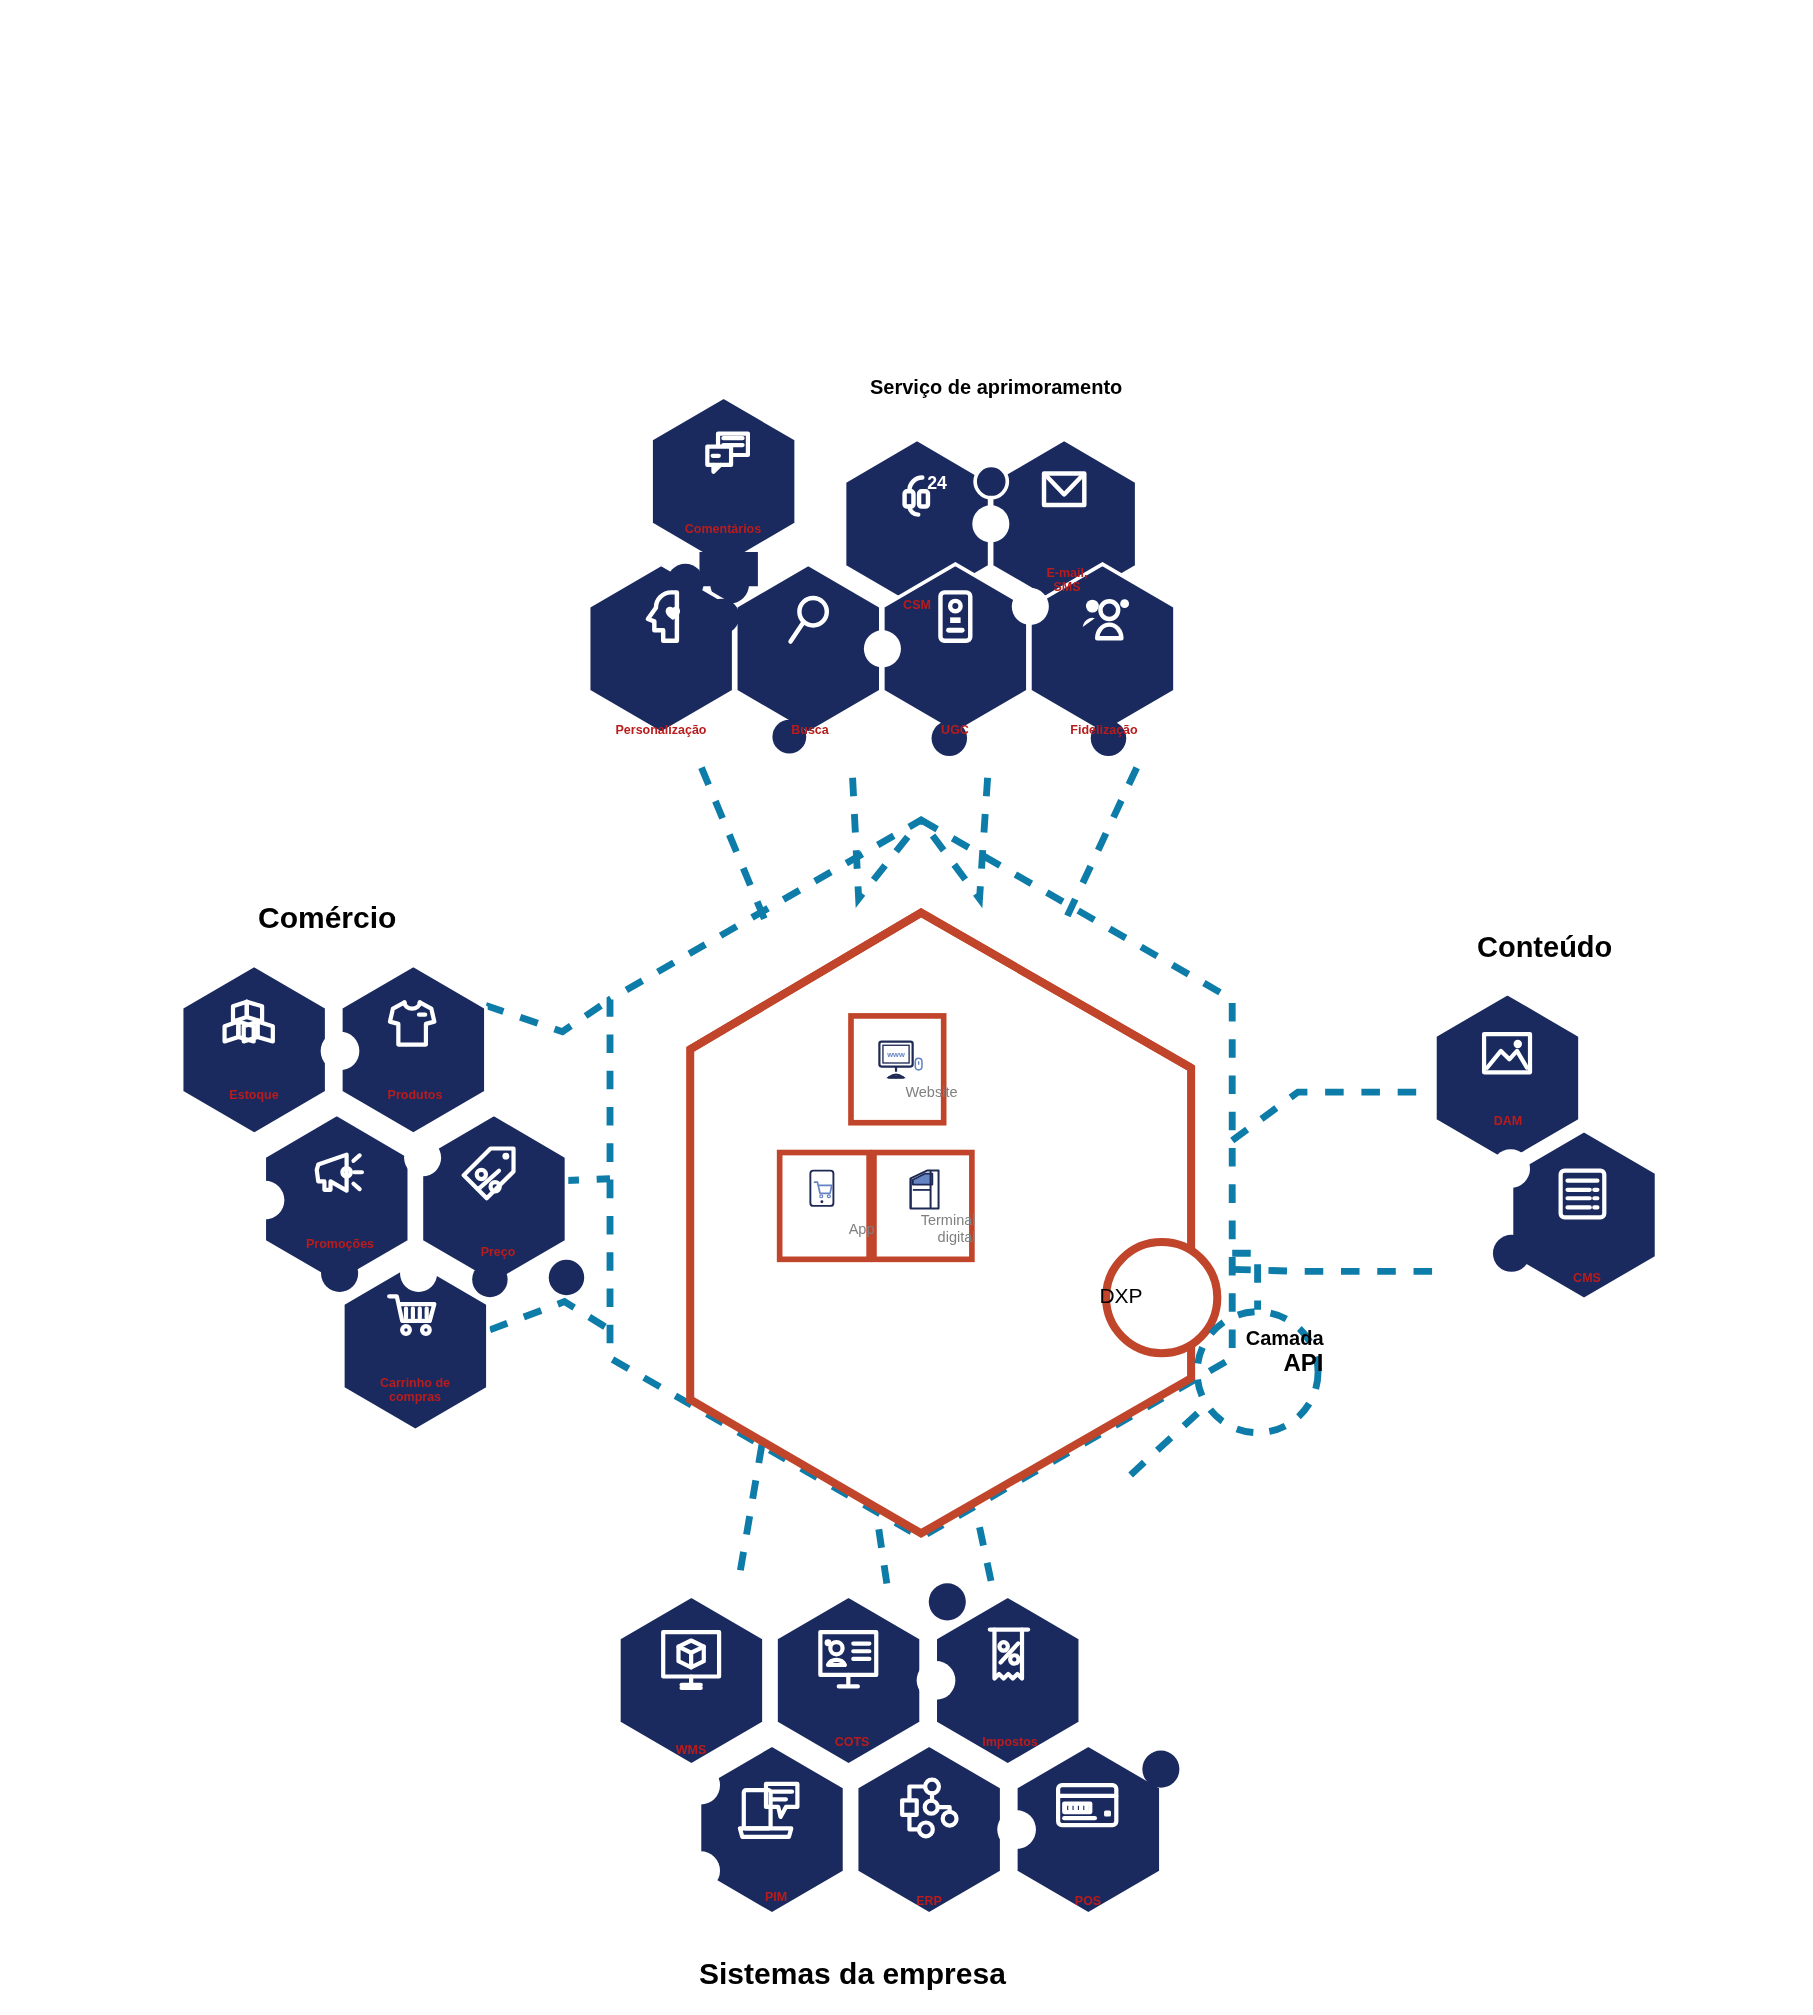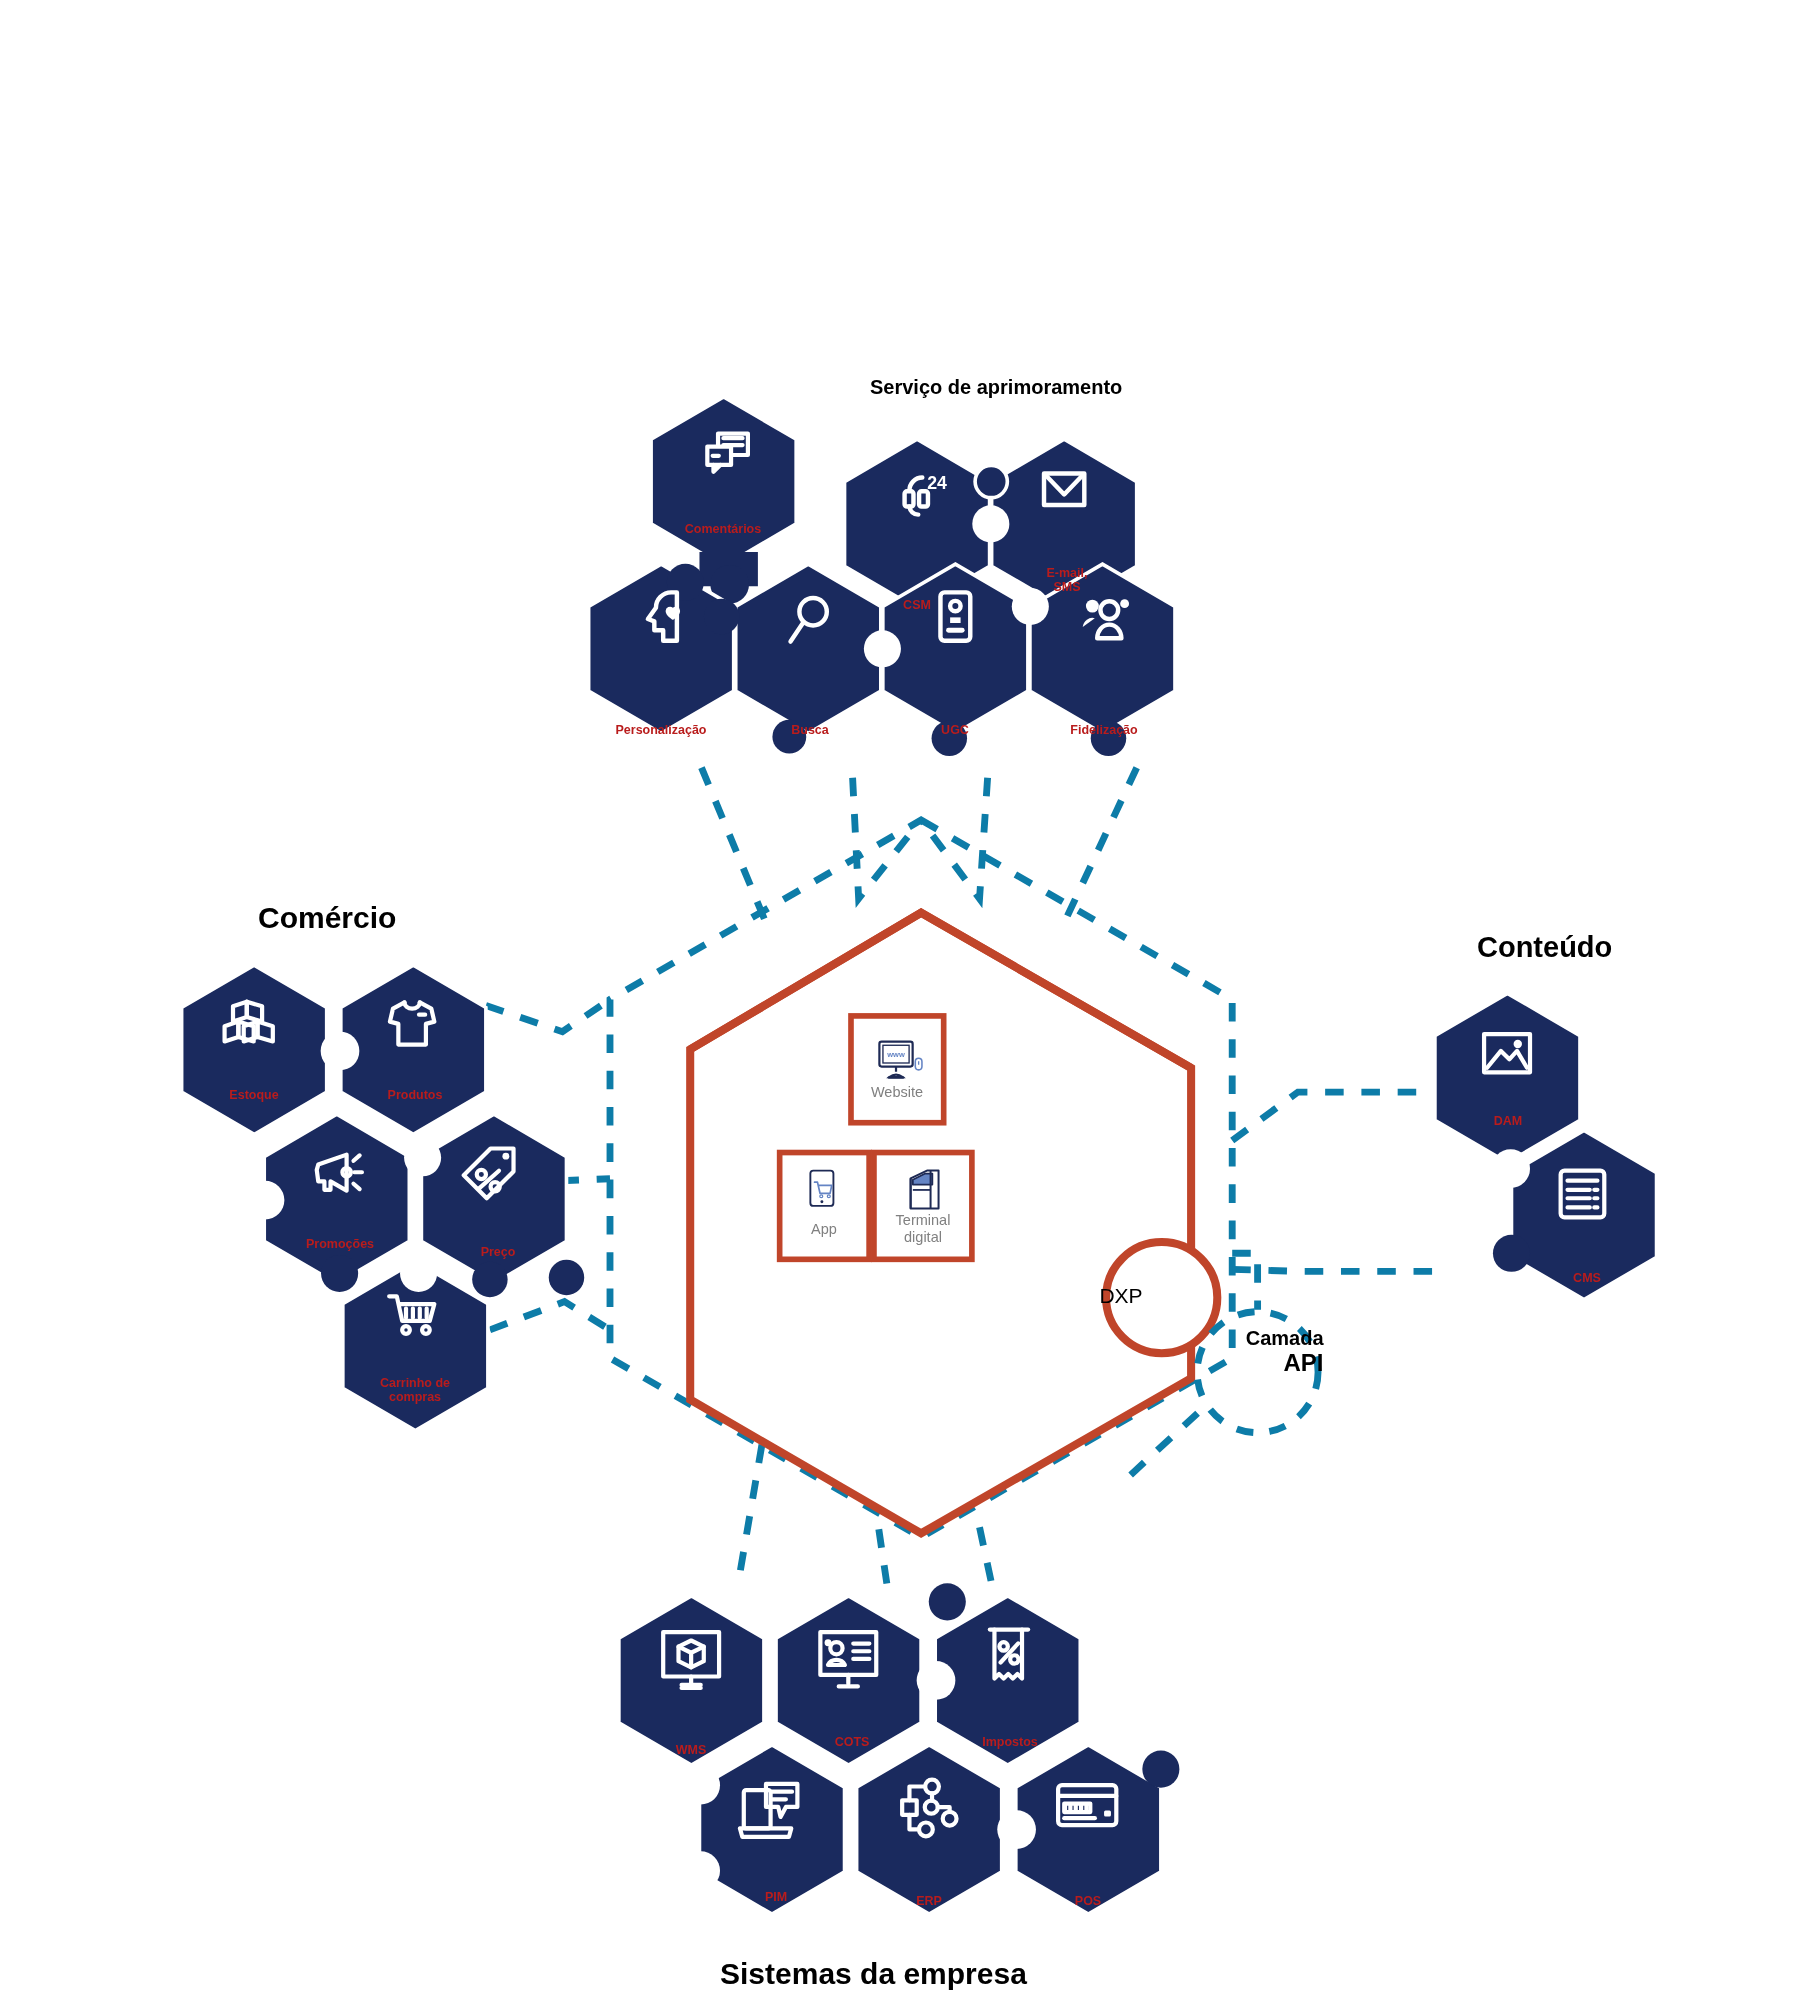--- a/index.html
+++ b/index.html
@@ -19,38 +19,38 @@
   }
 
   
   .section-title {
     position: absolute; font-weight: 700; color: #000000;
     white-space: nowrap; text-align: center;
   }
   #title-enhancement { left: 834px; top: 376px; font-size: 20px; margin-left: 36px; }
   #title-commerce    { left: 258px;  top: 901px; font-size: 30px; }
   #title-content     { left: 1477px; top: 931px; font-size: 29px; }
-  #title-enterprise  { left: 699px; top: 1957px; font-size: 30px; margin-left: 21px; }
+  #title-enterprise  { left: 699px; top: 1957px; font-size: 30px; }
 
   
   #canvas { position: absolute; left: 0; top: 0; width: 1814px; height: 2268px; }
 
   
   .tile-label {
     position: absolute; color: #b91c1c; font-weight: 700;
     font-size: 12.5px; line-height: 1.15; text-align: center;
     white-space: pre-line; transform: translate(-50%, 0);
     pointer-events: none;
     margin-top: 24px;
   }
 
   
   .channel-label {
     position: absolute; color: #808080; font-size: 14.5px;
-    line-height: 1.15; text-align: center; white-space: pre-line;
+    line-height: 1.15; text-align: right; white-space: pre-line;
     transform: translate(-50%, 0);
   }
 
   
   #dxp-label {
     position: absolute; left: 1121px; top: 1284px; width: 81px;
     text-align: center; font-size: 21px; color: #000;
     transform: translate(-50%,0);
   }
   #api-label {

